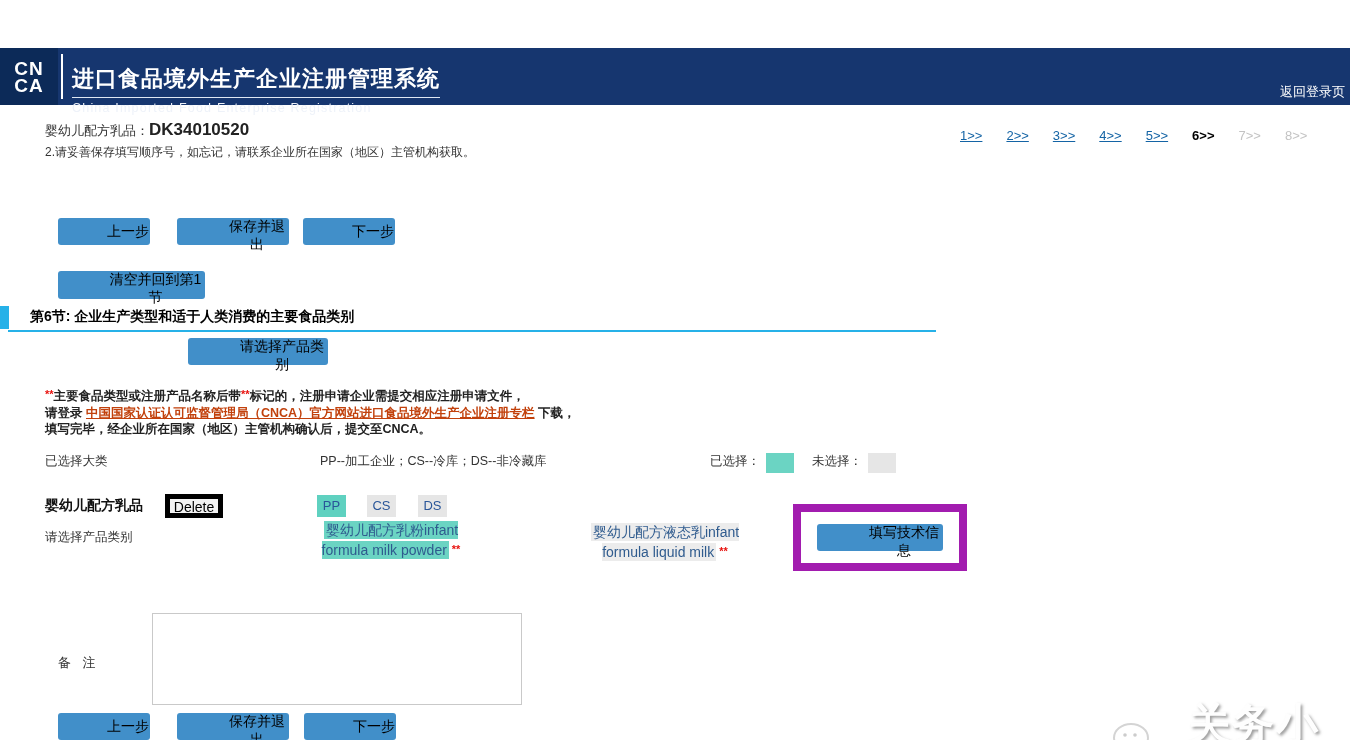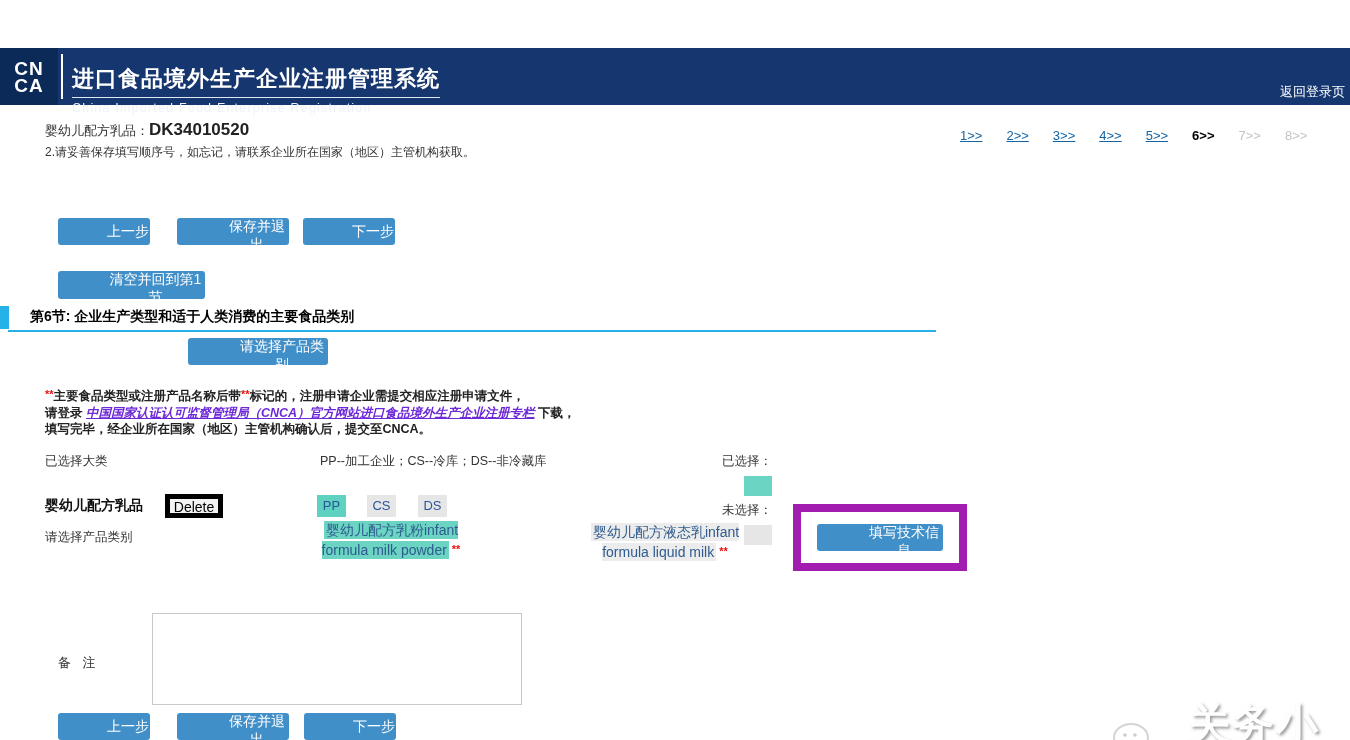--- a/index.html
+++ b/index.html
@@ -26,21 +26,21 @@
   .seq-number { font-size: 17px; font-weight: bold; color: #222; }
   .seq-note { font-size: 12px; color: #333; line-height: 17px; }
 
   
   .steps { position: absolute; left: 960px; top: 80px; display: flex; gap: 24px; font-size: 13px; }
   .step { text-decoration: underline; color: #1464a5; cursor: pointer; }
   .step.current { color: #000; font-weight: bold; text-decoration: none; cursor: default; }
   .step.disabled { color: #c3c3c3; text-decoration: none; cursor: default; }
 
   
-  .btn-blue { position: absolute; background: #418fc9; color: #ffffff; border: none; border-radius: 3px;
+  .btn-blue { position: absolute; background: #418fc9; color: #000000; border: none; border-radius: 3px;
               font-size: 14px; font-family: "Liberation Sans", "DejaVu Sans", sans-serif;
               height: 27px; cursor: pointer; text-align: center; padding-left: 48px; }
   .btn-prev-top   { left: 58px;  top: 170px; width: 92px; }
   .btn-save-top   { left: 177px; top: 170px; width: 112px; }
   .btn-next-top   { left: 303px; top: 170px; width: 92px; }
   .btn-clear-top  { left: 58px;  top: 223px; width: 147px; height: 28px; }
   .btn-select-cat { left: 188px; top: 290px; width: 140px; }
   .btn-prev-bot   { left: 58px;  top: 665px; width: 92px; }
   .btn-save-bot   { left: 177px; top: 665px; width: 112px; }
   .btn-next-bot   { left: 304px; top: 665px; width: 92px; }
@@ -48,27 +48,27 @@
 
   
   .section-accent { position: absolute; left: 0; top: 258px; width: 9px; height: 23px; background: #26b1e8; }
   .section-title { position: absolute; left: 30px; top: 260px; font-size: 14px; font-weight: bold; color: #000; }
   .section-underline { position: absolute; left: 8px; top: 282px; width: 928px; height: 2px; background: #26b1e8; }
 
   
   .notice { position: absolute; left: 45px; top: 338px; font-size: 12.5px; font-weight: bold;
             color: #222; line-height: 16.5px; }
   .star { color: #e8110d; font-size: 11px; vertical-align: 2px; font-weight: bold; }
-  .notice a { color: #6d28d9; text-decoration: underline; cursor: pointer; font-style: italic; }
+  .notice a { color: #c2410c; text-decoration: underline; cursor: pointer; }
 
   
   .cat-row { position: absolute; left: 0; top: 400px; width: 1350px; font-size: 12.5px; color: #333; }
   .cat-label { position: absolute; left: 45px; top: 5px; }
   .cat-types { position: absolute; left: 320px; top: 5px; }
-  .cat-legend { position: absolute; left: 710px; top: 5px; display: flex; align-items: flex-end; gap: 6px; flex-direction: column; }
+  .cat-legend { position: absolute; left: 710px; top: 5px; display: flex; align-items: flex-start; gap: 6px; }
   .swatch { display: inline-block; width: 28px; height: 20px; }
   .swatch.sel { background: #6bd4c3; }
   .swatch.unsel { background: #e6e6e6; }
   .cat-legend .lbl2 { margin-left: 12px; }
 
   
   .prod-name { position: absolute; left: 45px; top: 449px; font-size: 14px; font-weight: bold; color: #111; }
   .btn-delete { position: absolute; left: 165px; top: 446px; width: 58px; height: 24px;
                 background: #f3f3f3; border: 5px solid #000000; font-size: 14px; color: #000;
                 font-family: "Liberation Sans", "DejaVu Sans", sans-serif; cursor: pointer; }

